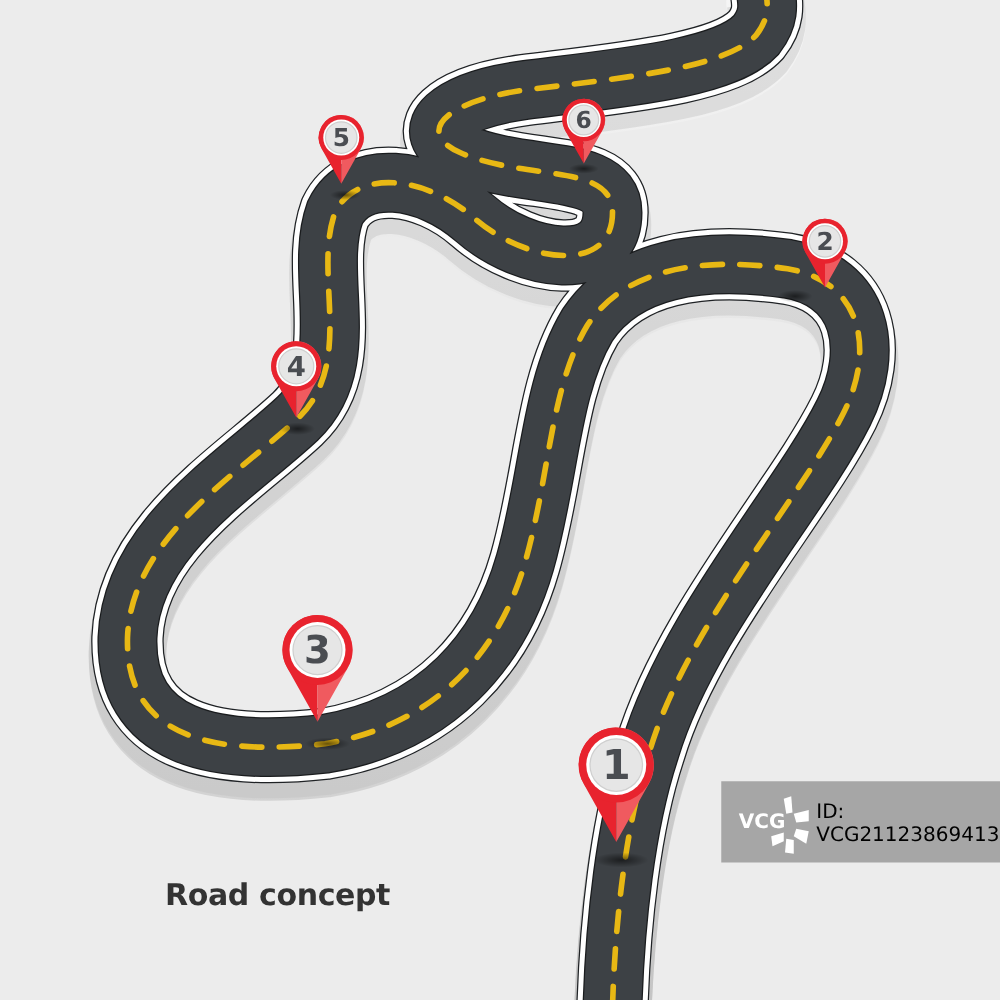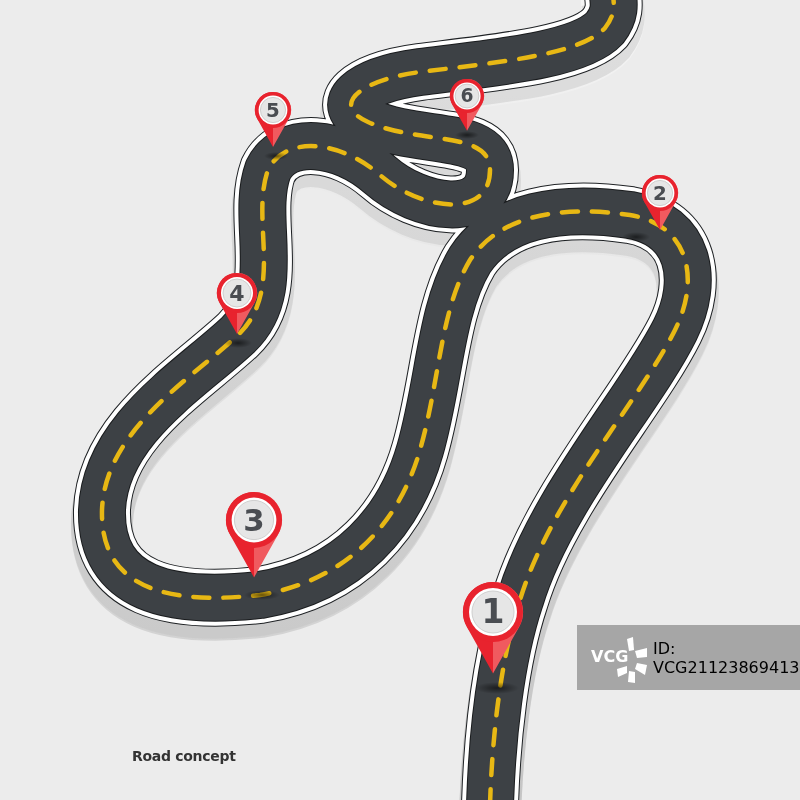--- a/index.html
+++ b/index.html
@@ -1,19 +1,19 @@
 <!DOCTYPE html>
 <html><head>
   <meta charset="utf-8">
   <style>
     html, body { margin: 0; padding: 0; }
     body { width: 800px; height: 800px; background: #ececec; overflow: hidden; position: relative;
            font-family: "DejaVu Sans", sans-serif; }
     #scene { position: absolute; left: 0; top: 0; width: 800px; height: 800px; }
-    .caption { position: absolute; left: 132px; top: 748px; font-size: 14px; font-weight: bold;
+    .caption { position: absolute; left: 132px; top: 702px; font-size: 24px; font-weight: bold;
                color: #333; letter-spacing: -0.3px; }
     .watermark { position: absolute; left: 577px; top: 625px; width: 223px; height: 65px; background: #a6a6a6;
                  display: flex; align-items: center; }
     .wm-logo { position: relative; width: 80px; height: 65px; }
     .wm-logo-text { position: absolute; left: 14px; top: 22px; color: #fff; font-weight: bold; font-size: 16px; }
     .wm-id { color: #000000; font-size: 16px; font-family: "DejaVu Sans", sans-serif; margin-left: -4px; }
     .pin-num { font-family: "DejaVu Sans", sans-serif; font-weight: bold; fill: #4a4d52; text-anchor: middle; }
   </style>
 </head>
 <body>

